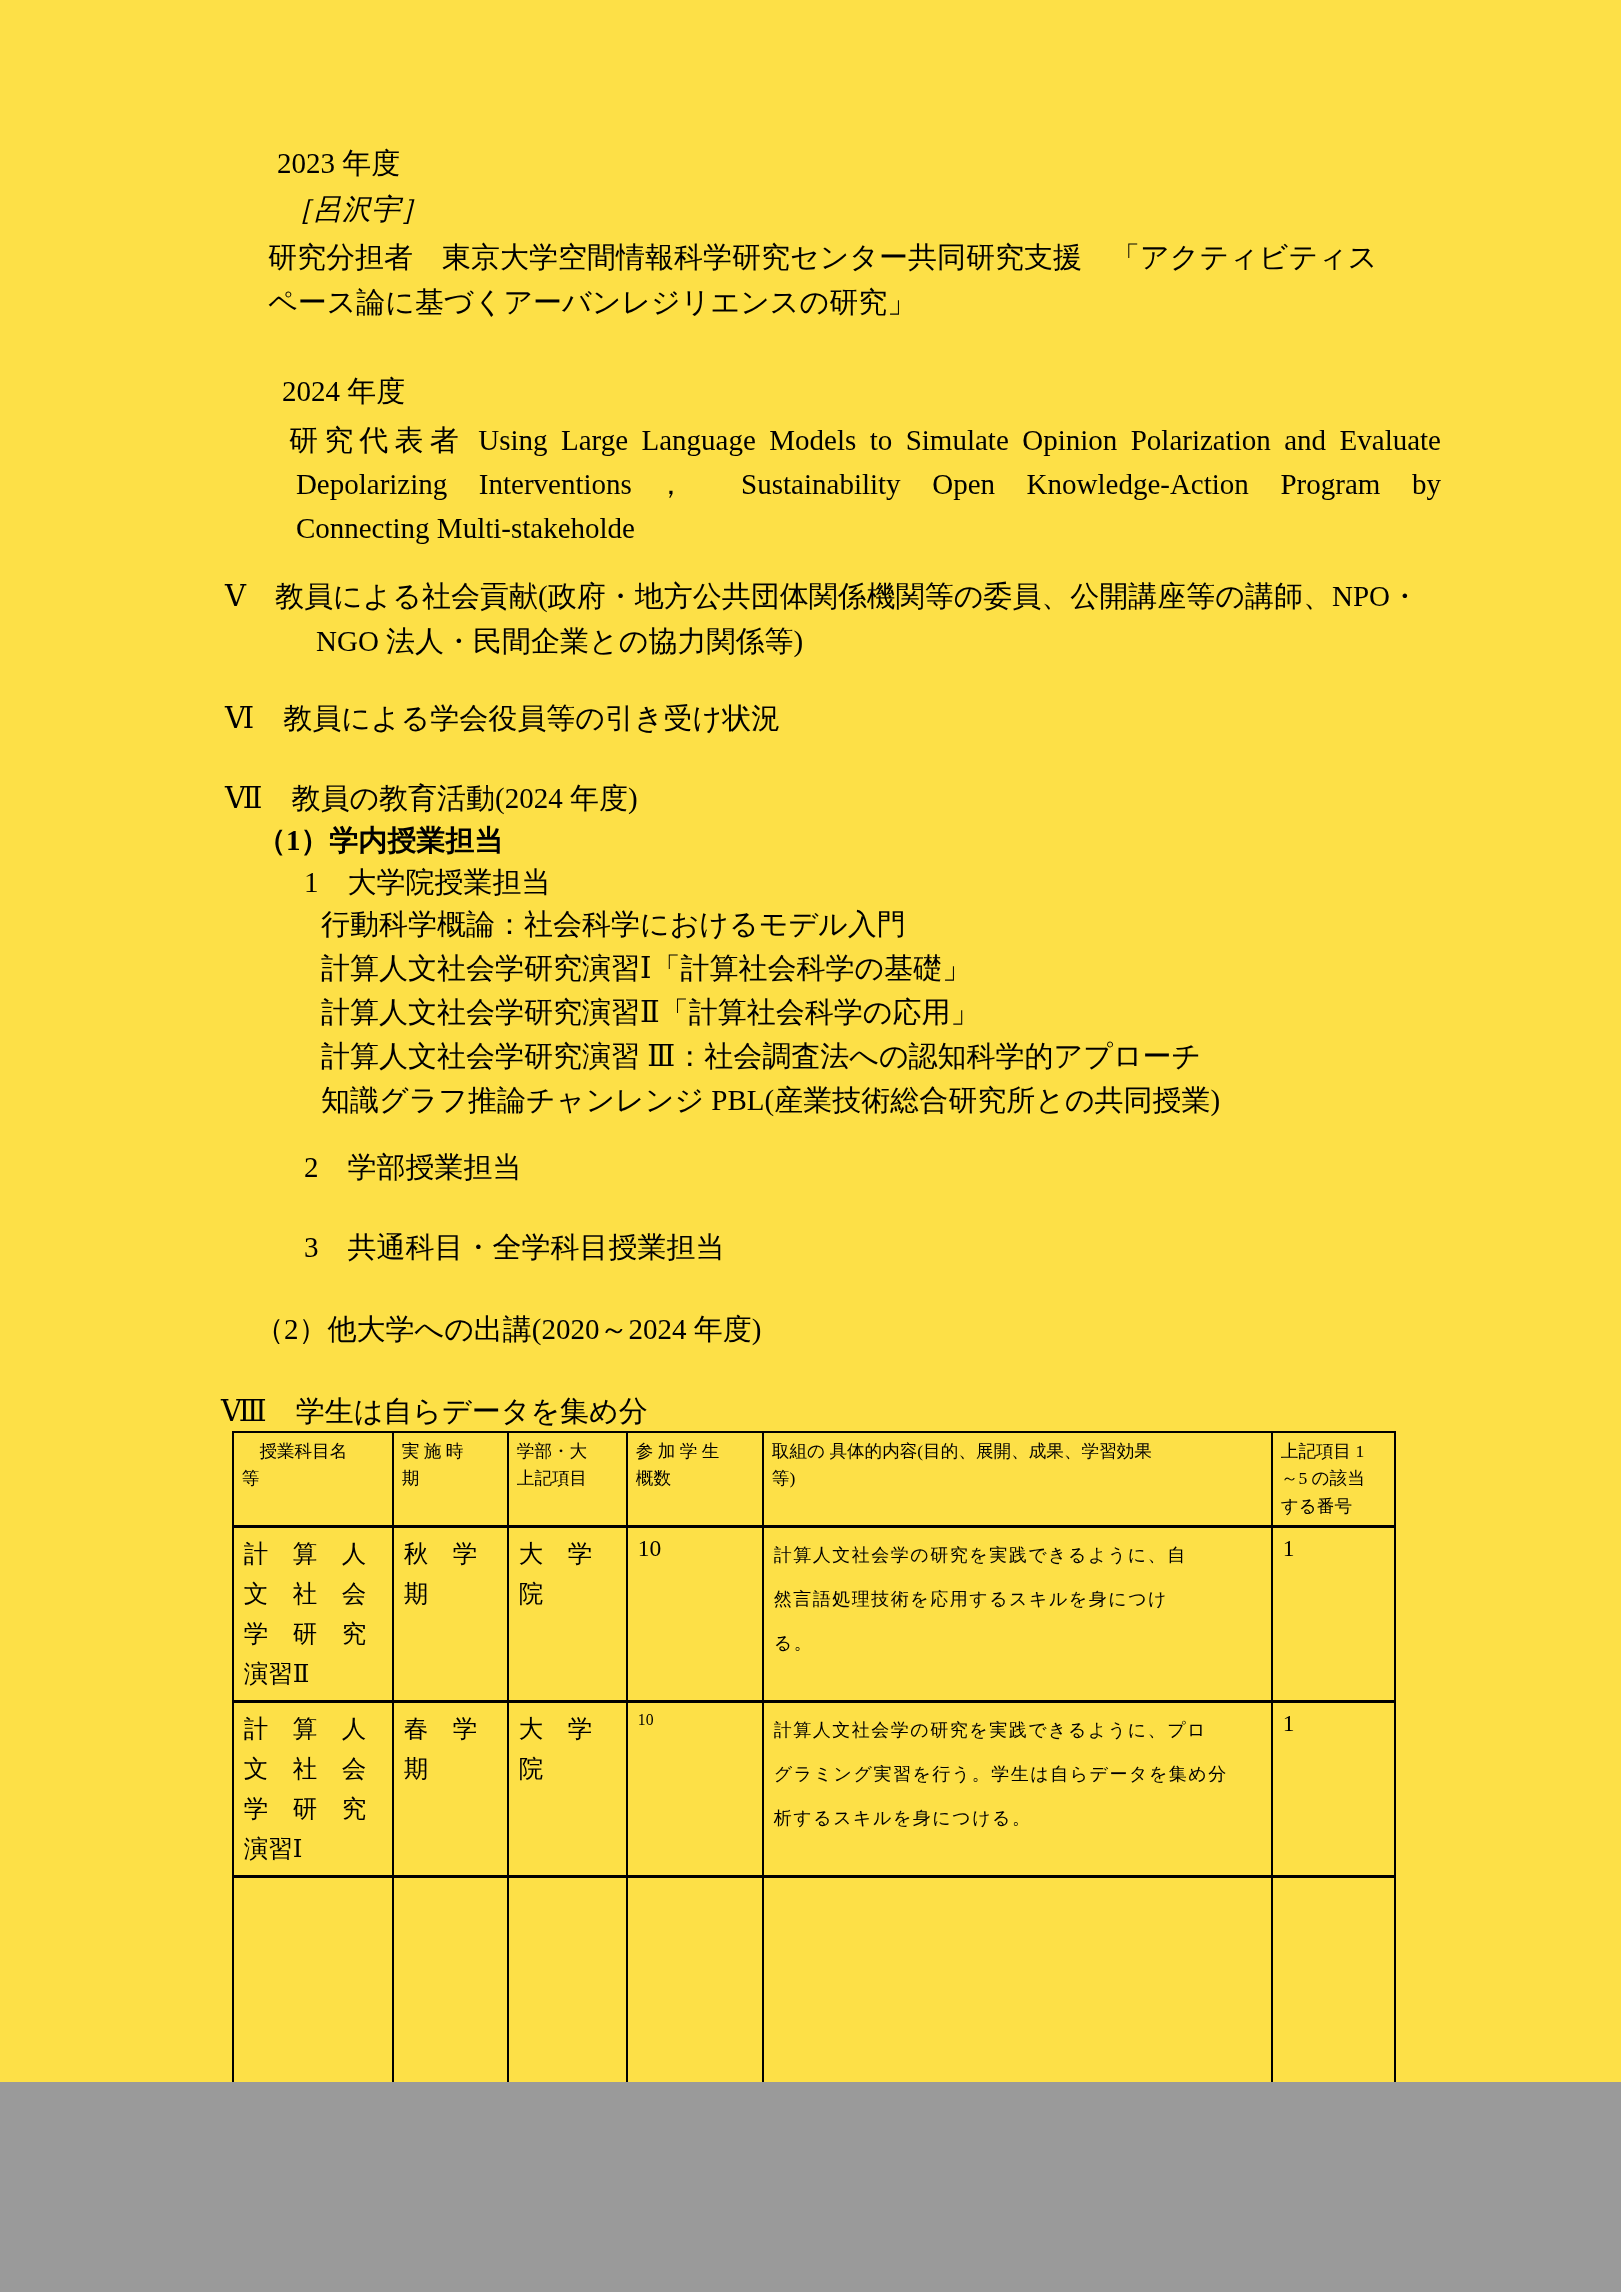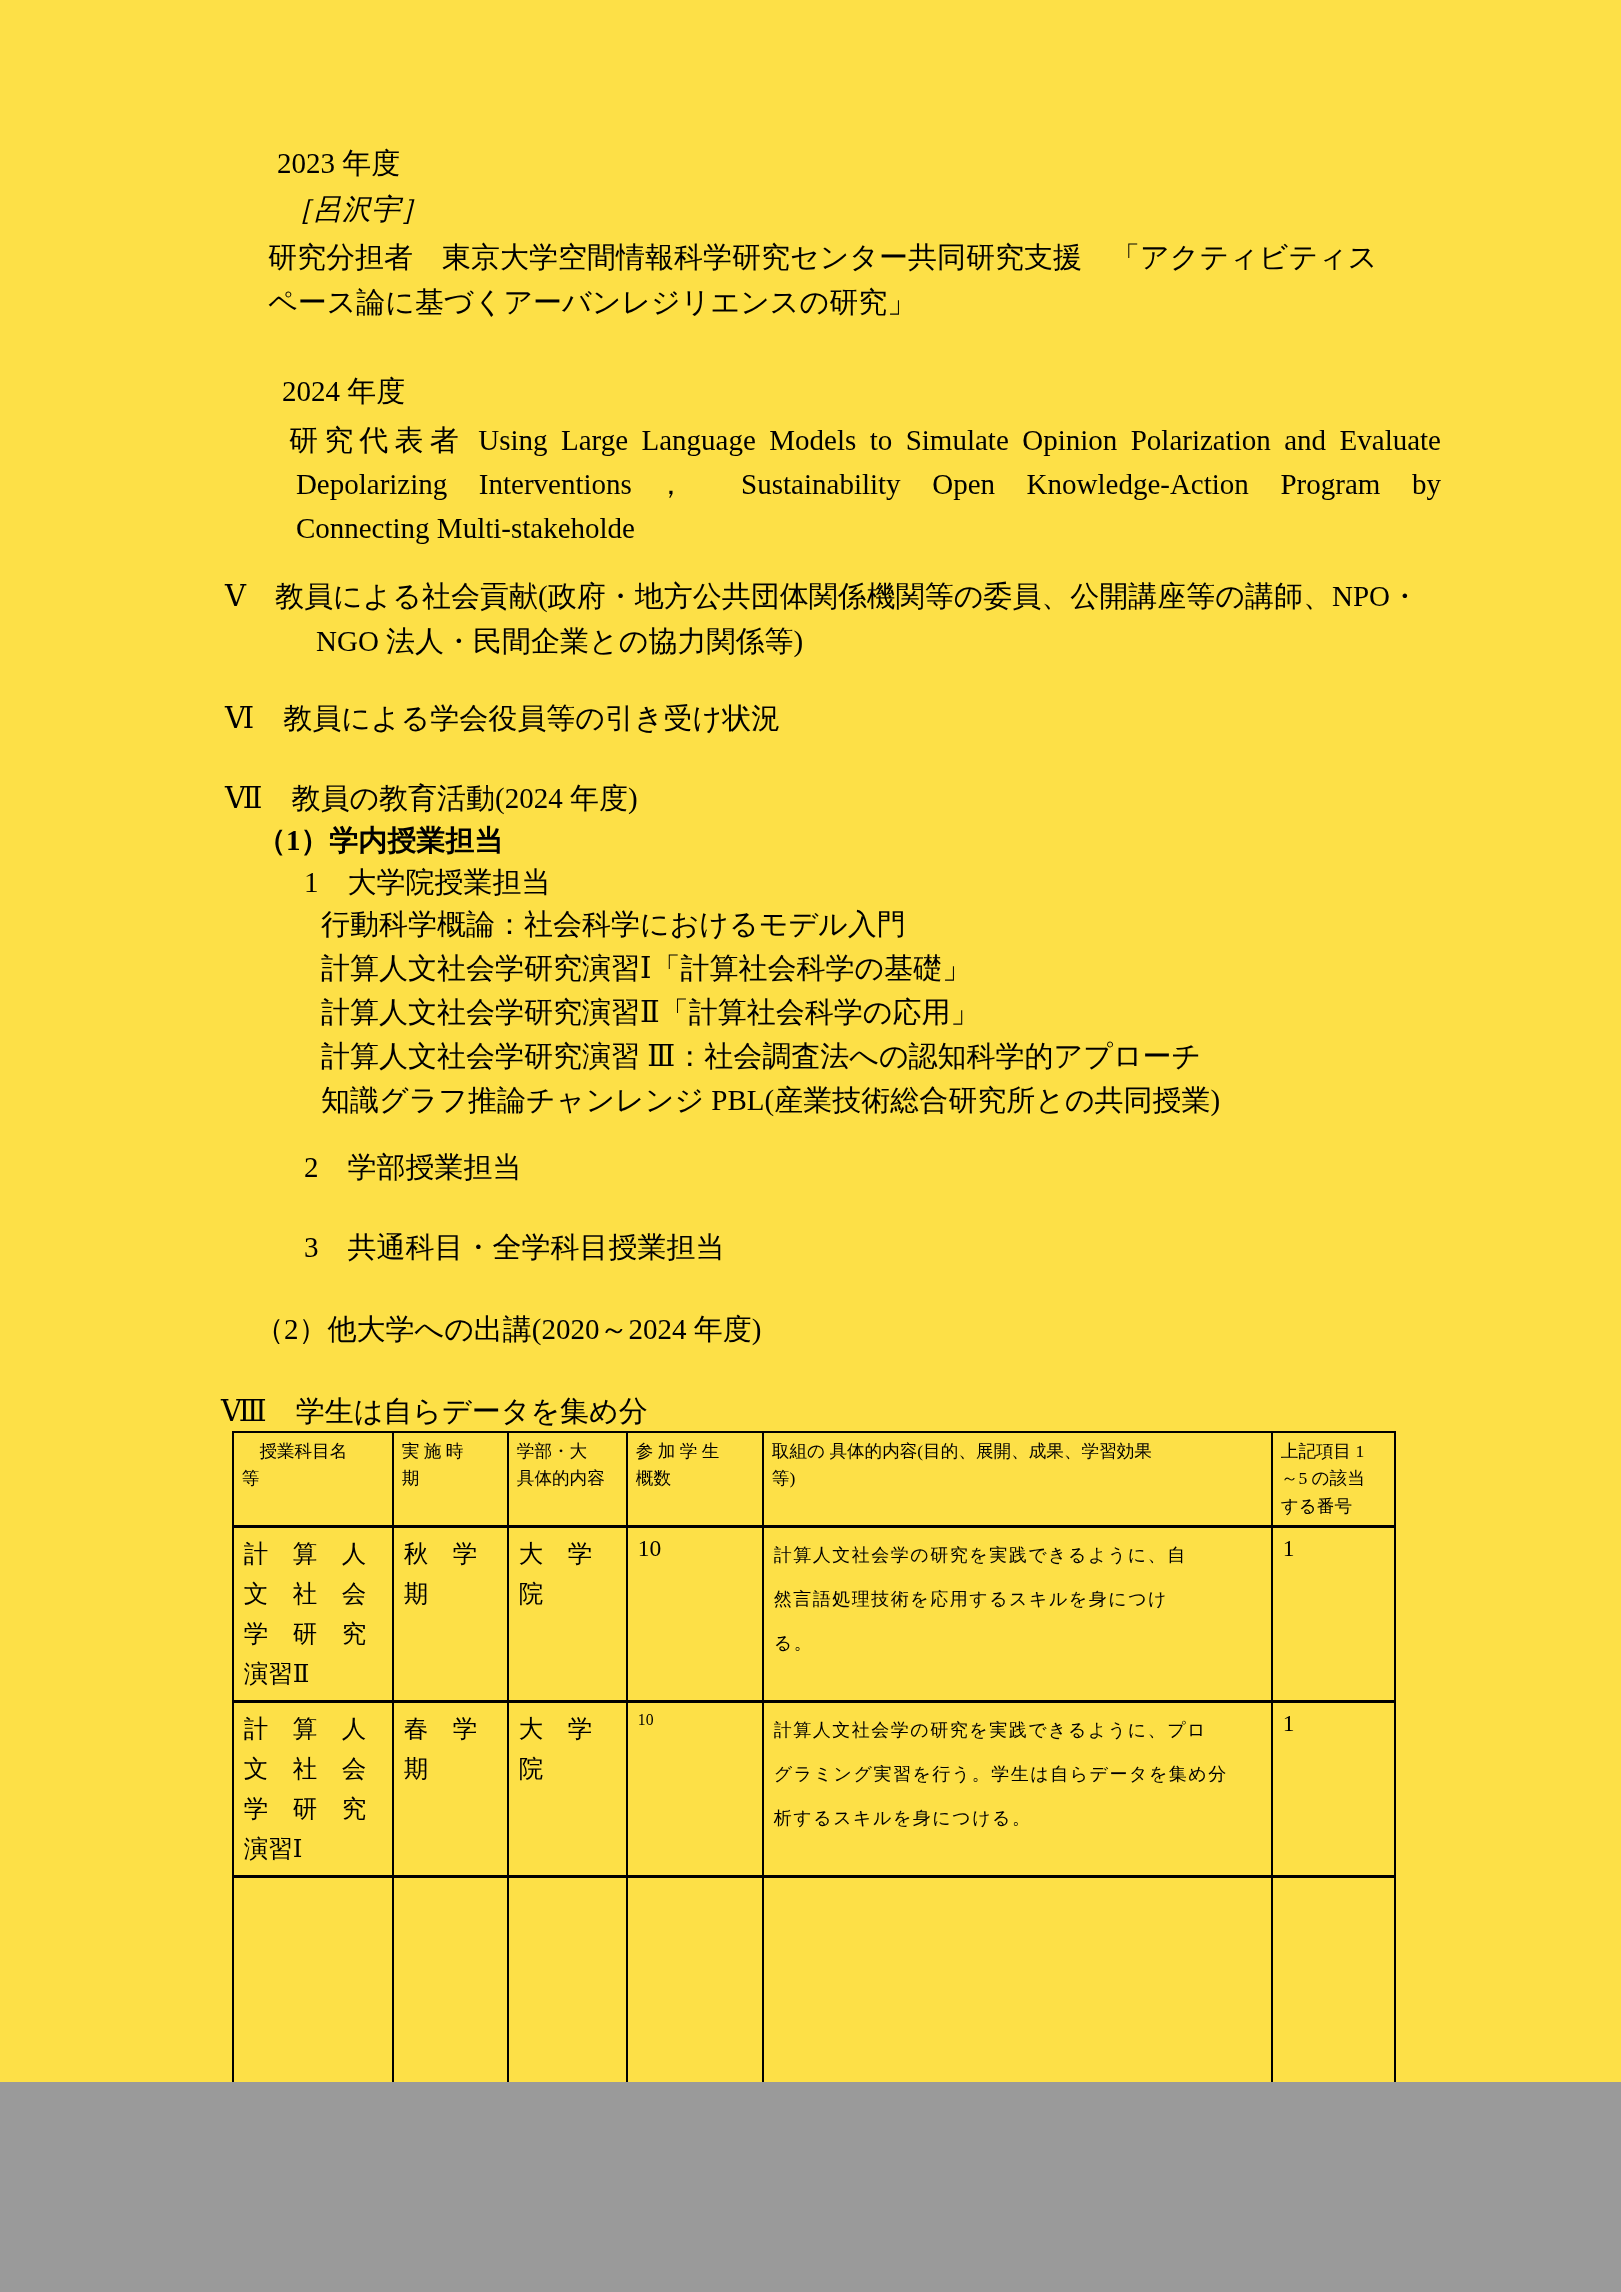--- a/index.html
+++ b/index.html
@@ -93,21 +93,21 @@
         <col style="width:509px">
         <col style="width:123px">
     </colgroup>
     <tbody>
       <tr class="hdr">
         <td>　授業科目名
 等</td>
         <td>実 施 時
 期</td>
         <td>学部・大
-具体的内容</td>
+上記項目</td>
         <td>参 加 学 生
 概数</td>
         <td>取組の 具体的内容(目的、展開、成果、学習効果
 等)</td>
         <td>上記項目 1
 ～5 の該当
 する番号</td>
       </tr>
       <tr class="r1">
         <td class="course">計　算　人

